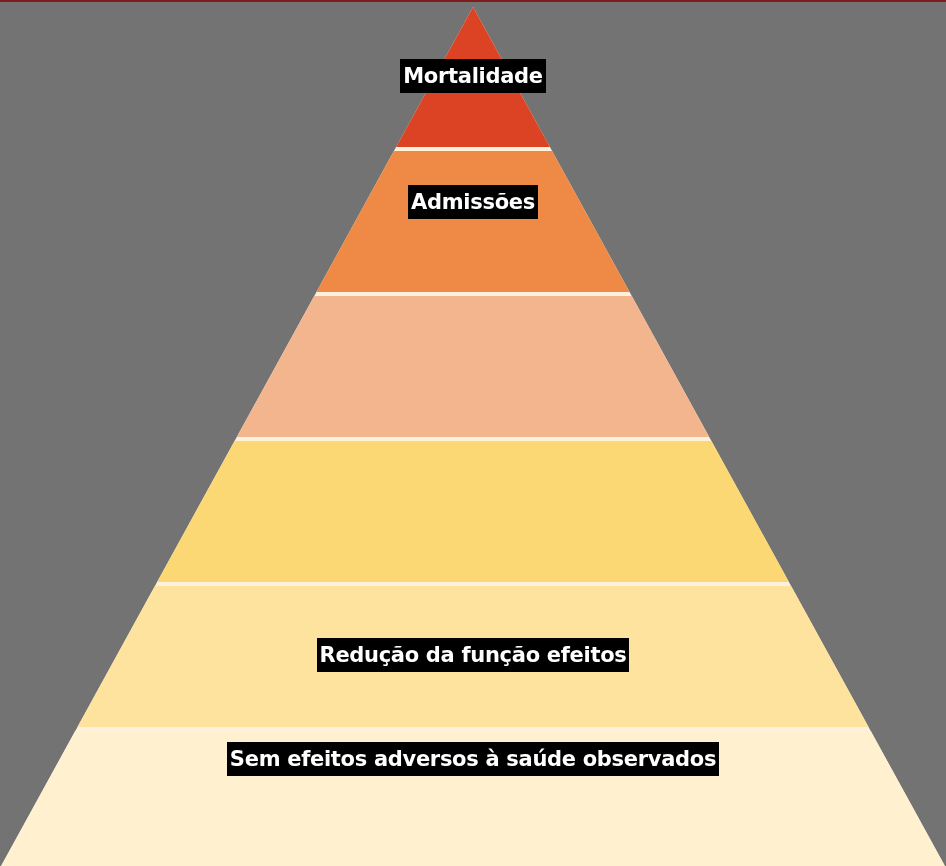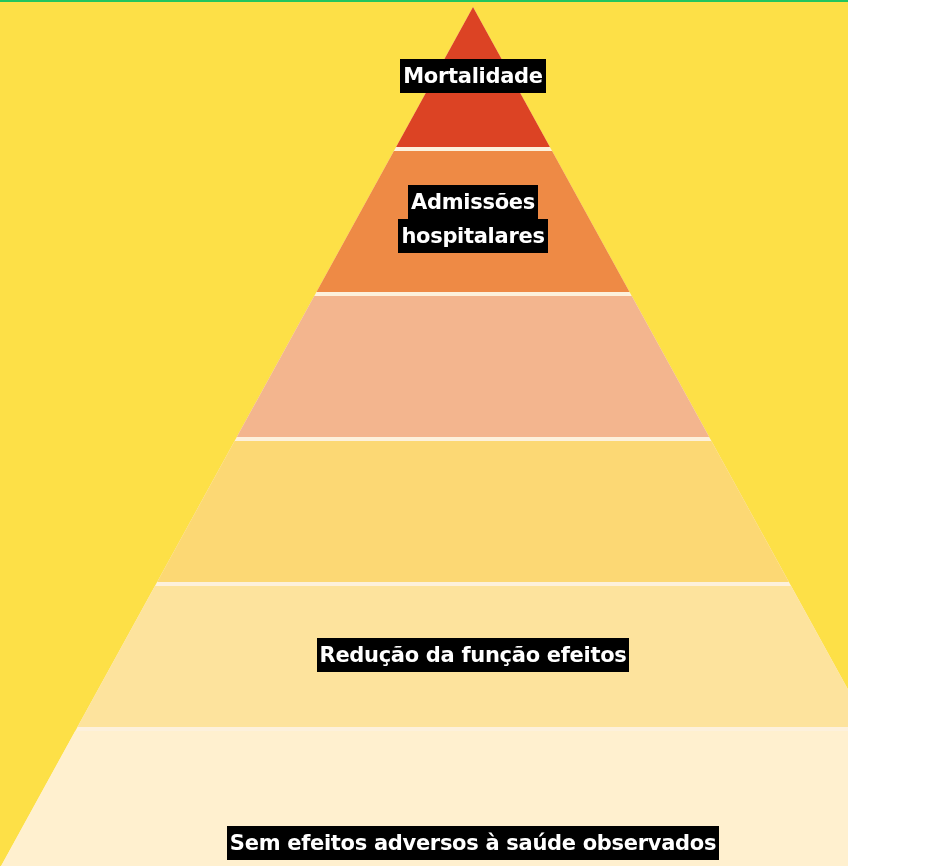--- a/index.html
+++ b/index.html
@@ -2,25 +2,25 @@
 <html><head>
   <meta charset="utf-8">
   <style>
     html, body {
       margin: 0;
       padding: 0;
       background: #ffffff;
     }
     #stage {
       position: relative;
-      width: 848px;
+      width: 946px;
       height: 866px;
       overflow: hidden;
-      background: #fde047;
-      border-top: 2px solid #22c55e;
+      background: #737373;
+      border-top: 2px solid #7f1d1d;
       box-sizing: border-box;
     }
     #pyramid-svg {
       position: absolute;
       left: 0;
       top: 0;
       width: 946px;
       height: 866px;
     }
     .tier-label {
@@ -58,25 +58,24 @@
       <polygon points="154.91986062717768,584 791.0801393728223,584 868.5400696864111,725 77.45993031358887,725" fill="#fde39d"></polygon>
       <polygon points="75.26248548199771,729 870.7375145180023,729 946,866 0,866" fill="#fff0cf"></polygon>
     </svg>
 
   <div class="tier-label" style="top: 57px;">
     <span class="line-wrap"><span class="line">Mortalidade</span></span>
   </div>
 
   <div class="tier-label" style="top: 183px;">
     <span class="line-wrap"><span class="line">Admissões</span></span>
-    <span class="line-wrap"><span class="line">hospitalares</span></span>
   </div>
 
 
 
   <div class="tier-label" style="top: 636px;">
     <span class="line-wrap"><span class="line">Redução da função efeitos</span></span>
   </div>
 
-  <div class="tier-label" style="top: 824px;">
+  <div class="tier-label" style="top: 740px;">
     <span class="line-wrap"><span class="line">Sem efeitos adversos à saúde observados</span></span>
   </div>
 </div>
 
 </body></html>

